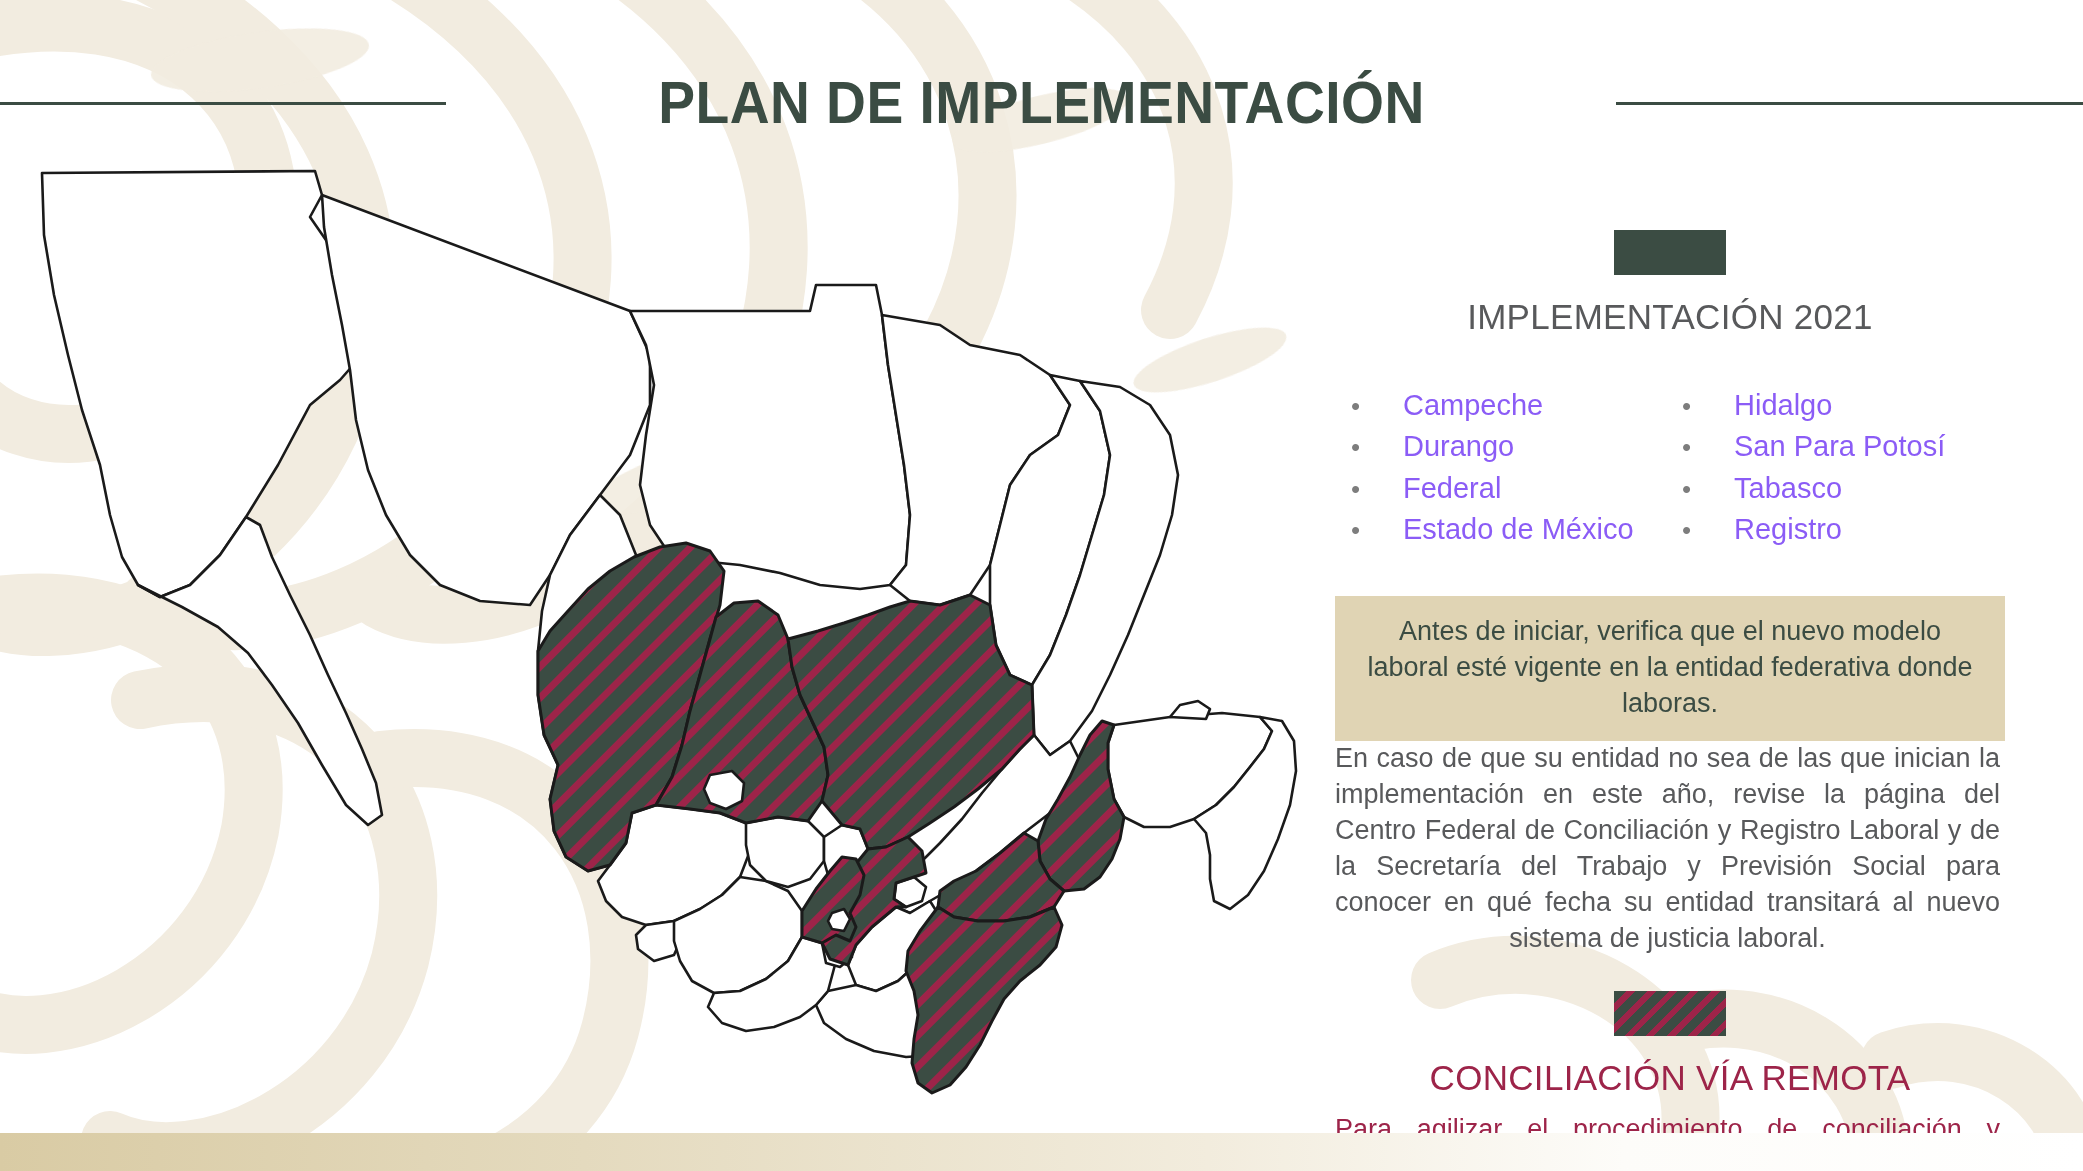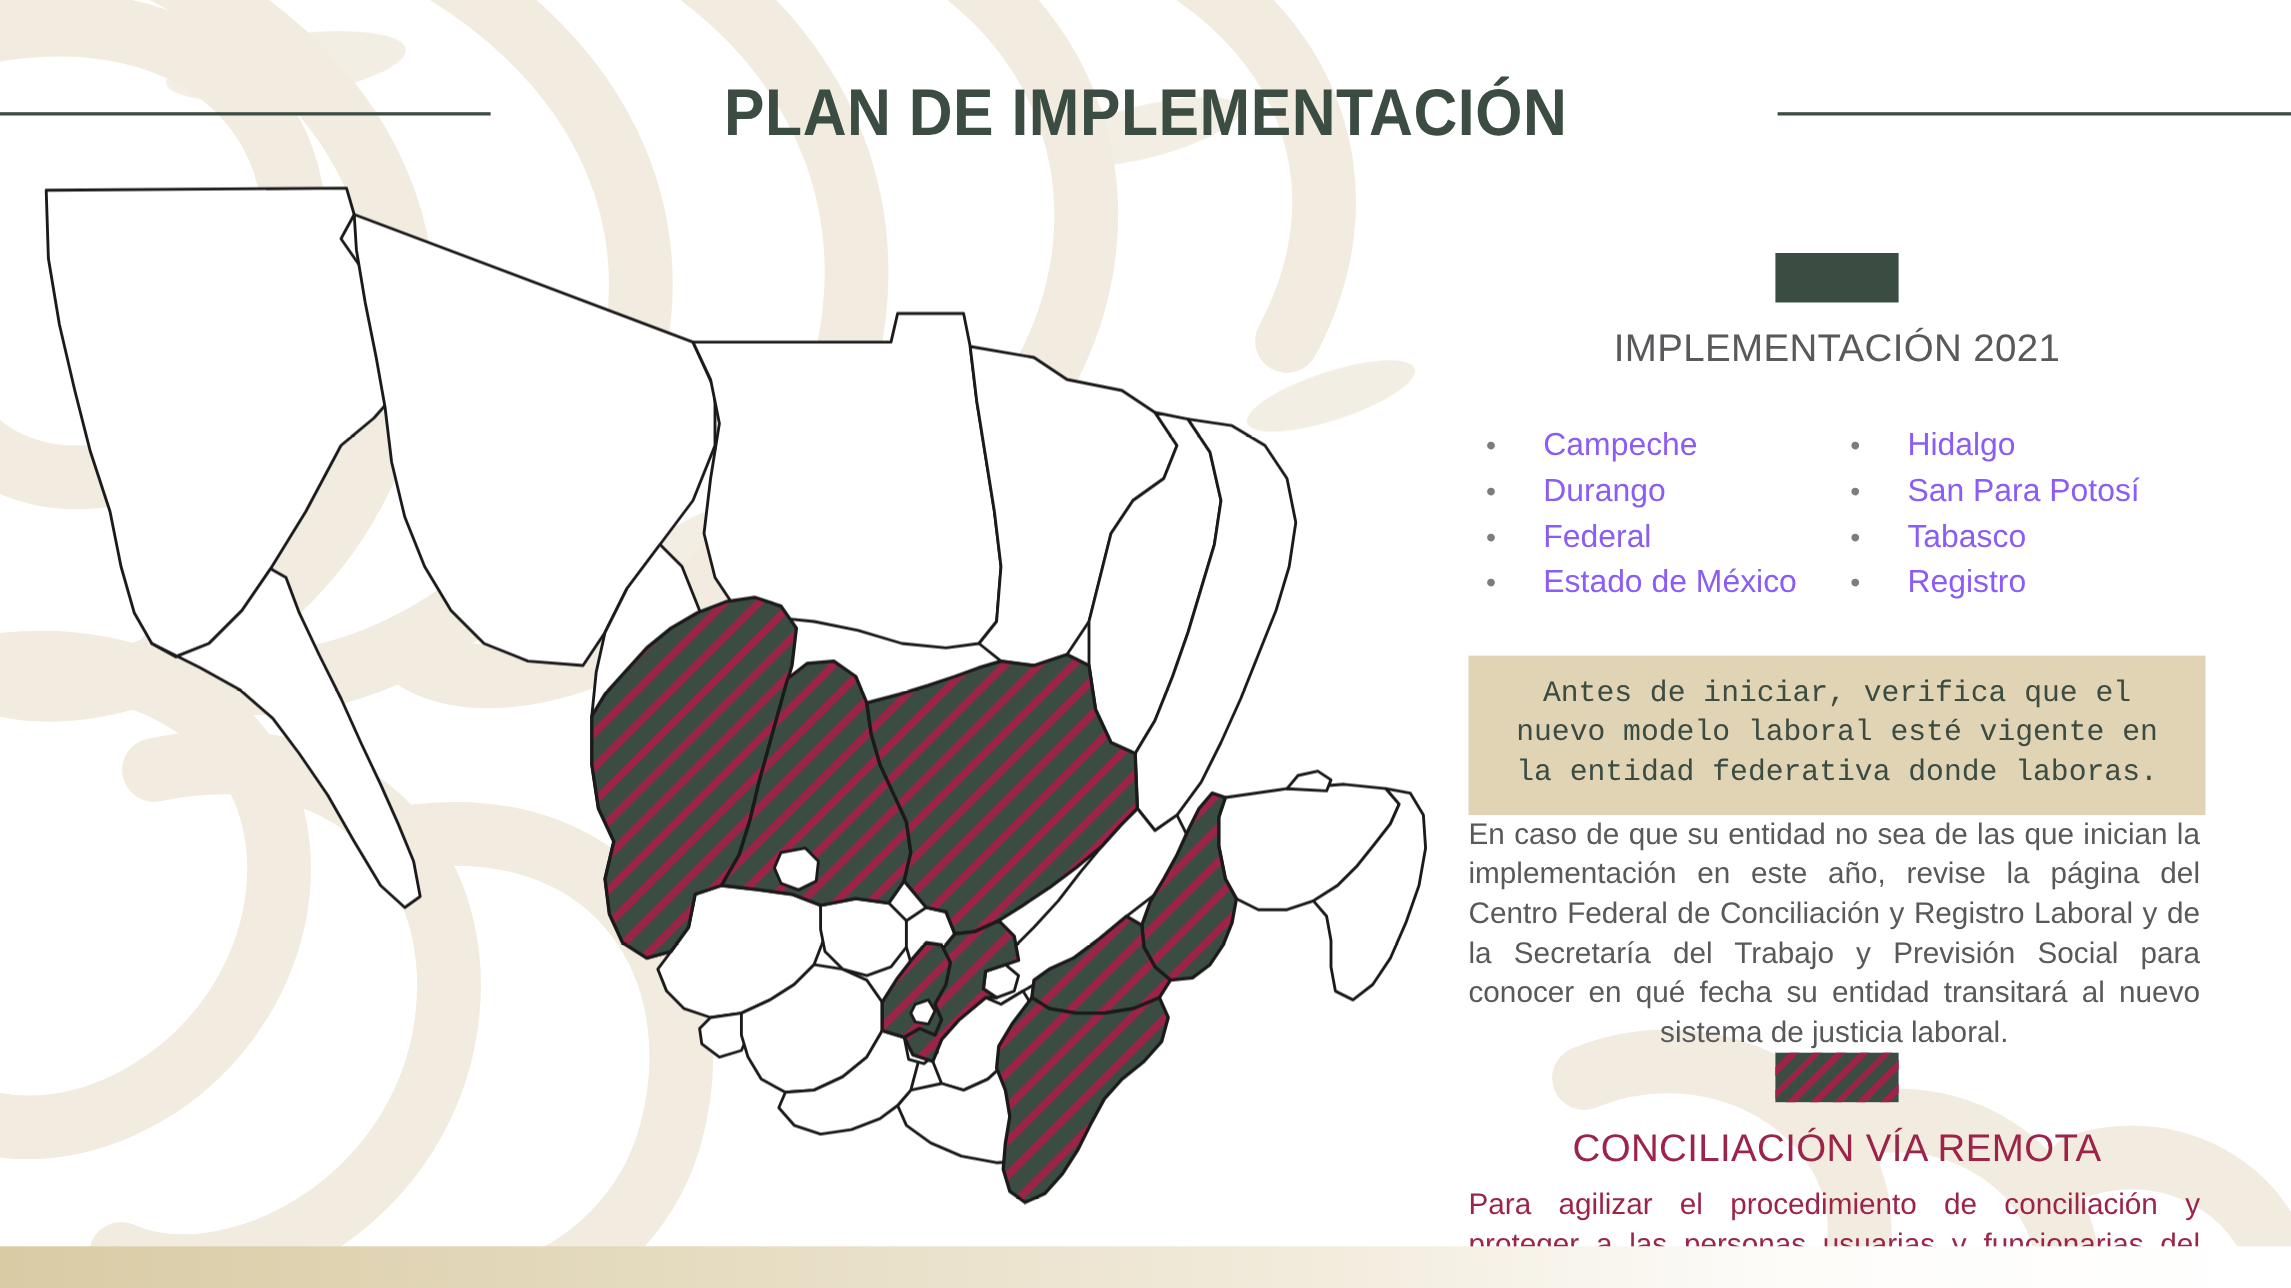--- a/index.html
+++ b/index.html
@@ -48,28 +48,28 @@
 
   #states{display:flex;margin-top:52px;padding-left:8px;}
   .state-col{width:50%;}
   .state-item{display:flex;align-items:baseline;margin-bottom:8px;}
   .bullet{width:52px;flex:0 0 auto;color:#7d7d7d;font-size:26px;line-height:1;text-align:left;padding-left:8px;}
   .state-name{font-size:29px;color:#8b5cf6;line-height:1.15;}
 
   #callout{
     margin-top:42px;background:#e0d4b4;color:#3b4c43;
     font-size:27px;line-height:1.32;text-align:center;
-    padding:18px 20px 20px 20px;box-sizing:border-box;width:670px;font-family:Liberation Mono, monospace;
+    padding:18px 20px 20px 20px;box-sizing:border-box;width:670px;
   }
   .para{
     font-size:27px;line-height:1.33;
     text-align:justify;text-align-last:center;color:#58595b;width:665px;
   }
   .para.wine{color:#9d2449;text-align-last:left;}
-  #legend2{justify-content:center;}
+  #legend2{margin-top:34px;justify-content:center;}
   #para2{margin-top:14px;}
 
   
   #bottom-bar{
     position:absolute;left:0;top:1133px;width:2083px;height:38px;z-index:4;
     background:linear-gradient(to right,#d9cba4 0%, #e4dabe 28%, #f2ecdd 58%, #fdfcf9 78%, #ffffff 100%);
   }
 </style>
 </head>
 <body>

